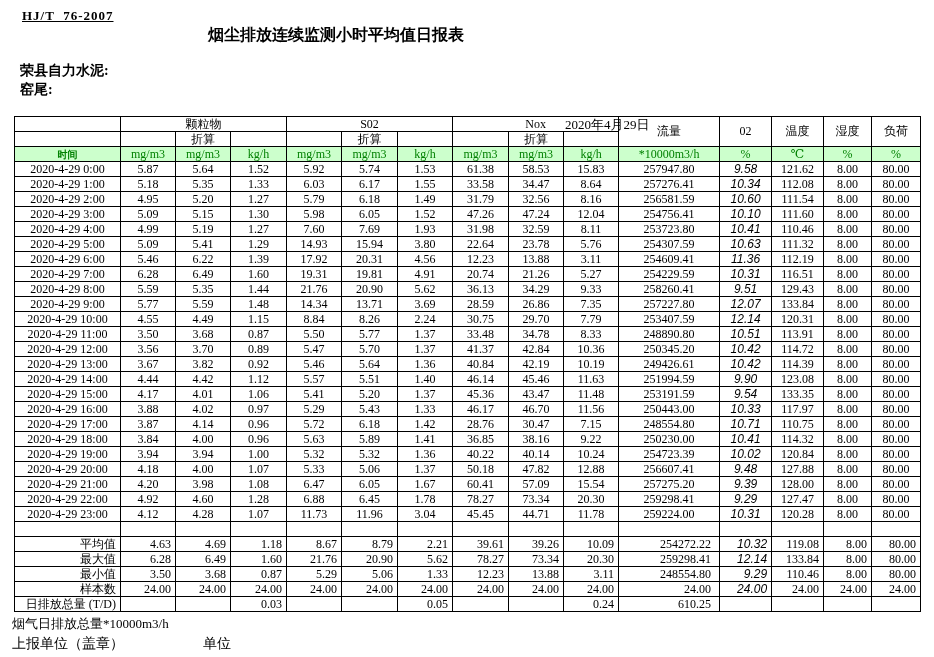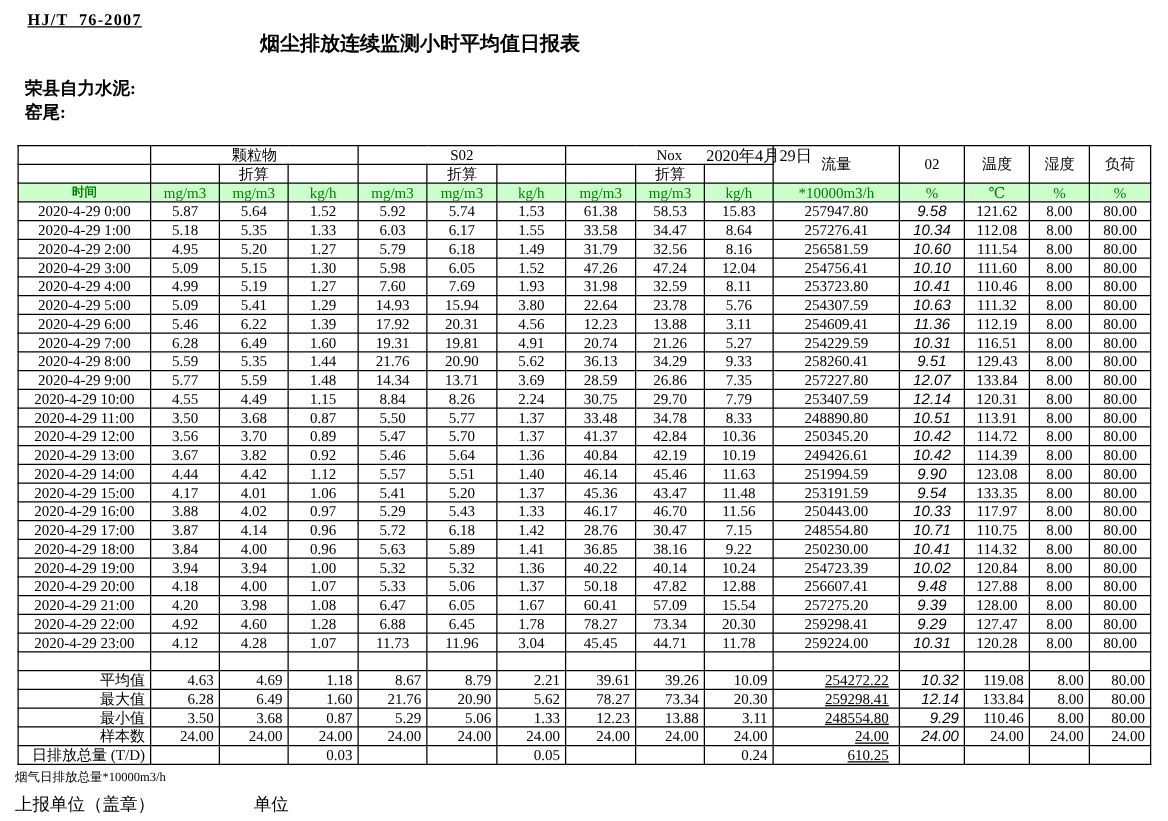--- a/index.html
+++ b/index.html
@@ -6,21 +6,21 @@
   body{
     width:934px;height:657px;position:relative;overflow:hidden;
     font-family:"Liberation Serif","DejaVu Serif",serif;color:#000;
   }
   .abs{position:absolute;white-space:pre;}
   .standard{left:22px;top:8px;font-size:13px;font-weight:bold;letter-spacing:1px;text-decoration:underline;}
   .title{left:208px;top:25px;font-size:16px;font-weight:bold;}
   .company{left:20px;top:62px;font-size:14px;font-weight:bold;font-family:Liberation Serif, serif;}
   .location{left:20px;top:81px;font-size:14px;font-weight:bold;}
   .date{left:565px;top:79px;font-size:13px;margin-top:37px;}
-  .foot-note{left:12px;top:615px;font-size:10px;}
+  .foot-note{left:12px;top:615px;font-size:13px;}
   .foot-report{left:12px;top:635px;font-size:14px;}
   .foot-unit{left:203px;top:635px;font-size:14px;}
 
   table.report{
     position:absolute;left:14px;top:116px;width:906px;
     border-collapse:collapse;table-layout:fixed;
   }
   table.report td{
     border:1px solid #000;height:14px;padding:0 2px;
     font-size:12px;line-height:13px;text-align:center;
@@ -29,21 +29,21 @@
   thead td{font-size:13px;}
   tr.units-row td{
     background:var(--hdr-bg,#ccffcc);color:var(--hdr-fg,#008000);
     font-size:12px;
   }
   tr.units-row td.time-hd{font-size:10px;font-weight:bold;}
   td.c-time{text-align:right;padding-right:4px;}
   td.col-flow{text-align:right;padding-right:8px;}
   td.col-o2{font-family:"Liberation Sans","DejaVu Sans",sans-serif;vertical-align:bottom;font-style:italic;}
   tr.summary-row td{text-align:right;padding-right:4px;}
-  tr.summary-row td.col-flow{padding-right:8px;text-decoration:underline;}
+  tr.summary-row td.col-flow{padding-right:8px;}
   td.ovf-cell{overflow:visible;text-align:left;}
   td.ovf-cell span{display:inline-block;margin-left:-13px;white-space:nowrap;}
 </style>
 </head>
 <body>
 
 <div class="abs standard">HJ/T  76-2007</div>
 <div class="abs title">烟尘排放连续监测小时平均值日报表</div>
 <div class="abs company">荣县自力水泥:</div>
 <div class="abs location">窑尾:</div>

